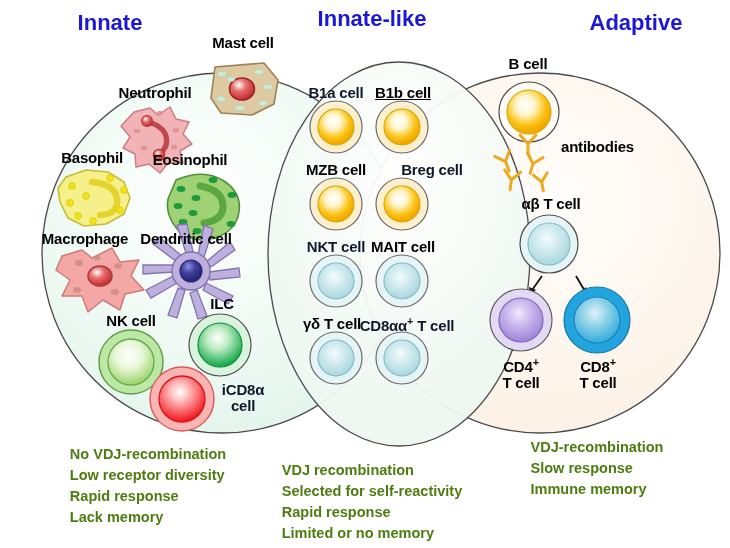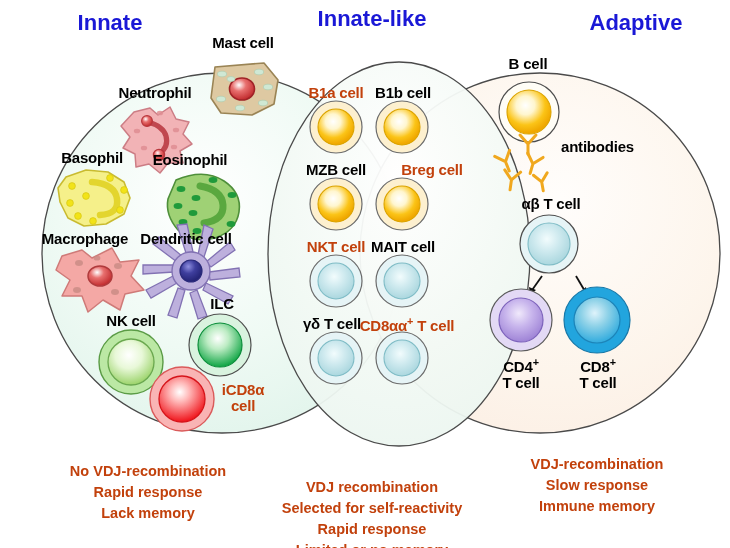--- a/index.html
+++ b/index.html
@@ -4,25 +4,25 @@
 <style>
   html,body{margin:0;padding:0;background:#ffffff;}
   body{width:730px;height:548px;overflow:hidden;
        font-family:"Liberation Sans","DejaVu Sans",sans-serif;}
   #stage{position:relative;width:662px;height:548px;background:#fff;}
   svg.layer{position:absolute;left:0;top:0;width:730px;height:548px;}
   .lbl{position:absolute;font-weight:bold;color:#000;white-space:nowrap;
        line-height:1.05;letter-spacing:-0.2px;}
   .ttl{position:absolute;font-weight:bold;color:#1a18d6;white-space:nowrap;
        font-size:22px;letter-spacing:0px;}
-  .red{color:#c2410c;}
+  .red{color:#0f172a;}
   .ctr{text-align:center;transform:translateX(-50%);}
-  .foot{position:absolute;font-weight:bold;color:#c2410c;font-size:14.5px;
-        text-align:center;transform:translateX(-50%);line-height:1.45;
-        white-space:nowrap;margin-top:17px;}
+  .foot{position:absolute;font-weight:bold;color:#4d7c0f;font-size:14.5px;
+        transform:translateX(-50%);line-height:1.45;
+        white-space:nowrap;}
   .sup{font-size:0.72em;vertical-align:super;}
 </style>
 </head>
 <body>
 
 <div id="stage">
 
   <svg class="layer" viewBox="0 0 730 548">
     <defs>
       <radialGradient id="gInnate" cx="45%" cy="35%" r="75%">
@@ -304,36 +304,37 @@
   <div class="lbl ctr" style="left:85px;top:231px;font-size:15px;">Macrophage</div>
   <div class="lbl ctr" style="left:186px;top:231px;font-size:15px;">Dendritic cell</div>
   <div class="lbl ctr" style="left:131px;top:313px;font-size:15px;">NK cell</div>
   <div class="lbl ctr" style="left:222px;top:296px;font-size:15px;text-align:right;">ILC</div>
   <div class="lbl ctr red" style="left:243px;top:382px;font-size:15px;">
     <span>iCD8α</span><br>
     <span>cell</span>
   </div>
 
   <div class="lbl ctr red" style="left:336px;top:85px;font-size:15px;">B1a cell</div>
-  <div class="lbl ctr" style="left:403px;top:85px;font-size:15px;">B1b cell</div>
+  <div class="lbl ctr" style="left:403px;top:85px;font-size:15px;text-decoration:underline;">B1b cell</div>
   <div class="lbl ctr" style="left:336px;top:162px;font-size:15px;">MZB cell</div>
   <div class="lbl ctr red" style="left:403px;top:162px;font-size:15px;margin-left:29px;">Breg cell</div>
   <div class="lbl ctr red" style="left:336px;top:239px;font-size:15px;">NKT cell</div>
   <div class="lbl ctr" style="left:403px;top:239px;font-size:15px;">MAIT cell</div>
   <div class="lbl ctr" style="left:332px;top:316px;font-size:15px;">γδ T cell</div>
   <div class="lbl ctr red" style="left:407px;top:316px;font-size:15px;"><span>CD8αα</span><span class="sup">+</span><span> T cell</span></div>
 
   <div class="lbl ctr" style="left:528px;top:56px;font-size:15px;">B cell</div>
   <div class="lbl" style="left:561px;top:139px;font-size:15px;">antibodies</div>
   <div class="lbl ctr" style="left:551px;top:196px;font-size:15px;">αβ T cell</div>
   <div class="lbl ctr" style="left:521px;top:357px;font-size:15px;text-align:center;"><span>CD4</span><span class="sup">+</span><br><span>T cell</span></div>
   <div class="lbl ctr" style="left:598px;top:357px;font-size:15px;text-align:center;"><span>CD8</span><span class="sup">+</span><br><span>T cell</span></div>
 
   <div class="foot" style="left:148px;top:444px;">
     <div>No VDJ-recombination</div>
+    <div>Low receptor diversity</div>
     <div>Rapid response</div>
     <div>Lack memory</div>
   </div>
 
   <div class="foot" style="left:372px;top:460px;">
     <div>VDJ recombination</div>
     <div>Selected for self-reactivity</div>
     <div>Rapid response</div>
     <div>Limited or no memory</div>
   </div>

